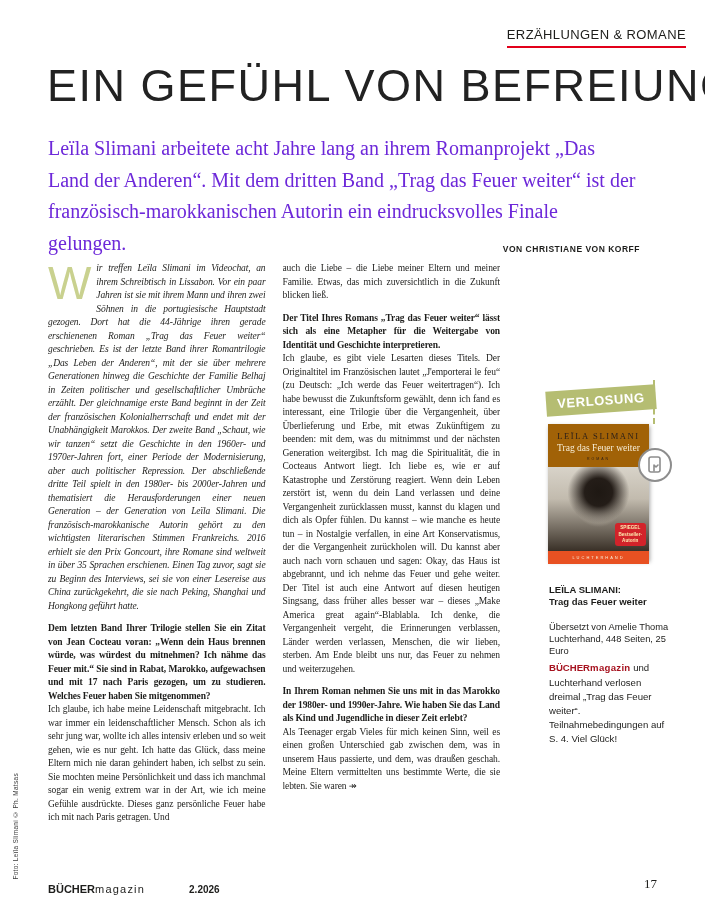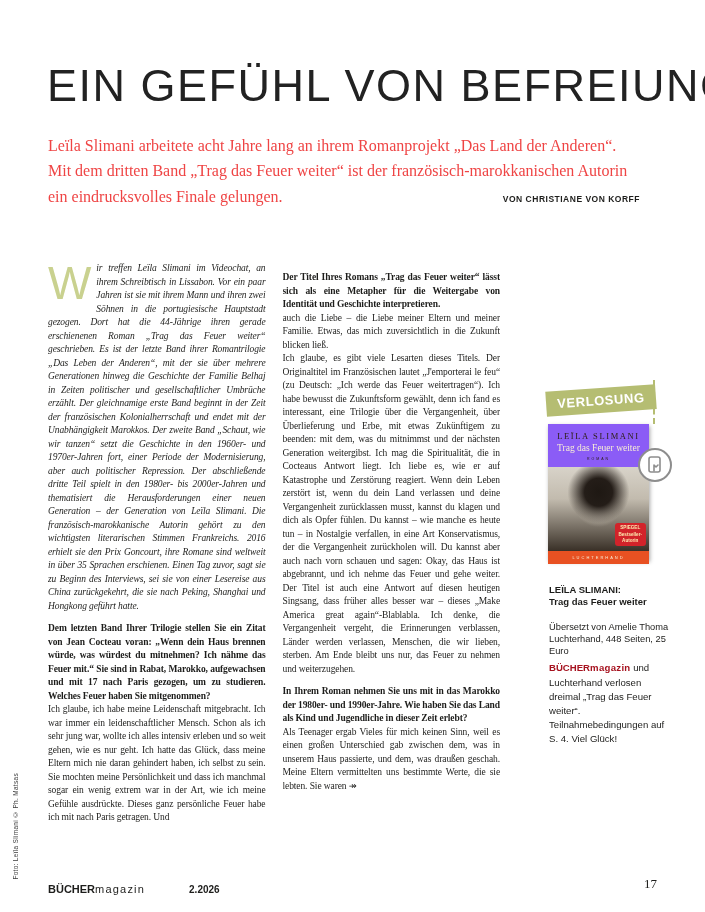--- a/index.html
+++ b/index.html
@@ -15,21 +15,21 @@
     font-family:"Liberation Sans", sans-serif; font-size:13px; font-weight:400;
     letter-spacing:0.4px; color:#1d1d1b;
     border-bottom:2px solid #e2001a; padding-bottom:4px;
   }
   .title {
     position:absolute; top:60px; left:47px; width:640px;
     font-family:"Liberation Sans", sans-serif; font-weight:300;
     font-size:45px; letter-spacing:1.5px; color:#222; white-space:nowrap;
   }
   .intro-wrap { position:absolute; top:133px; left:48px; width:592px; }
-  .intro { font-size:16px; line-height:1.58; color:#ef4444; }
+  .intro { font-size:20px; line-height:1.58; color:#6d28d9; }
   .byline {
     position:absolute; right:0; bottom:5px;
     font-family:"Liberation Sans", sans-serif; font-size:8.5px; font-weight:700;
     letter-spacing:0.5px; color:#1d1d1b; background:#fff; padding-left:6px;
   }
   
   .columns {
     position:absolute; top:262px; left:48px; width:452px; height:614px;
     display:flex; gap:17px;
   }
@@ -54,21 +54,21 @@
     position:absolute; top:2px; left:1px; display:inline-block;
     transform:rotate(-4deg); background:#b5bd72; color:#ffffff;
     font-weight:700; font-size:13px; letter-spacing:0.6px; padding:5px 11px;
   }
   .banner-dash {
     position:absolute; left:108px; top:-6px; height:44px; width:0;
     border-right:2px dashed #b5bd72;
   }
   .cover {
     position:absolute; top:38px; left:3px; width:101px; height:136px;
-    box-shadow:1px 2px 4px rgba(0,0,0,0.35); background:#8b5cf6;
+    box-shadow:1px 2px 4px rgba(0,0,0,0.35); background:#a16207;
   }
   .cover-top { text-align:center; padding:7px 2px 4px; }
   .cover-author {
     font-family:"Liberation Serif", serif; font-size:8.5px; letter-spacing:1.6px;
     color:#2e2018;
   }
   .cover-title { font-family:"Liberation Serif", serif; font-size:9.5px; color:#f7edd6; margin-top:2px; }
   .cover-genre { font-size:3.5px; letter-spacing:2px; color:#2e2018; margin-top:4px; }
   .cover-photo {
     position:relative; height:84px; margin-top:2px;
@@ -114,37 +114,38 @@
   .page-number {
     position:absolute; right:48px; bottom:20px;
     font-family:"Liberation Serif", serif; font-size:13px; color:#1d1d1b;
   }
 </style>
 </head>
 <body>
 
 <div class="page">
 
+  <div class="category">ERZÄHLUNGEN &amp; ROMANE</div>
 
   <h1 class="title">EIN GEFÜHL VON BEFREIUNG</h1>
 
   <div class="intro-wrap">
     <p class="intro">Leïla Slimani arbeitete acht Jahre lang an ihrem Romanprojekt „Das Land der Anderen“. Mit dem dritten Band „Trag das Feuer weiter“ ist der französisch-marokkanischen Autorin ein eindrucksvolles Finale gelungen.</p>
     <span class="byline">VON CHRISTIANE VON KORFF</span>
   </div>
 
   <div class="columns">
     <div class="col">
         <p class="para italic"><span class="dropcap">W</span>ir treffen Leïla Slimani im Videochat, an ihrem Schreibtisch in Lissabon. Vor ein paar Jahren ist sie mit ihrem Mann und ihren zwei Söhnen in die portugiesische Hauptstadt gezogen. Dort hat die 44-Jährige ihren gerade erschienenen Roman „Trag das Feuer weiter“ geschrieben. Es ist der letzte Band ihrer Romantrilogie „Das Leben der Anderen“, mit der sie über mehrere Generationen hinweg die Geschichte der Familie Belhaj in Zeiten politischer und gesellschaftlicher Umbrüche erzählt. Der gleichnamige erste Band beginnt in der Zeit der französischen Kolonialherrschaft und endet mit der Unabhängigkeit Marokkos. Der zweite Band „Schaut, wie wir tanzen“ setzt die Geschichte in den 1960er- und 1970er-Jahren fort, einer Periode der Modernisierung, aber auch politischer Repression. Der abschließende dritte Teil spielt in den 1980er- bis 2000er-Jahren und thematisiert die Herausforderungen einer neuen Generation – der Generation von Leïla Slimani. Die französisch-marokkanische Autorin gehört zu den wichtigsten literarischen Stimmen Frankreichs. 2016 erhielt sie den Prix Goncourt, ihre Romane sind weltweit in über 35 Sprachen erschienen. Einen Tag zuvor, sagt sie zu Beginn des Interviews, sei sie von einer Lesereise aus China zurückgekehrt, die sie nach Peking, Shanghai und Hongkong geführt hatte.</p>
         <p class="para question">Dem letzten Band Ihrer Trilogie stellen Sie ein Zitat von Jean Cocteau voran: „Wenn dein Haus brennen würde, was würdest du mitnehmen? Ich nähme das Feuer mit.“ Sie sind in Rabat, Marokko, aufgewachsen und mit 17 nach Paris gezogen, um zu studieren. Welches Feuer haben Sie mitgenommen?</p>
         <p class="para answer">Ich glaube, ich habe meine Leidenschaft mitgebracht. Ich war immer ein leidenschaftlicher Mensch. Schon als ich sehr jung war, wollte ich alles intensiv erleben und so weit gehen, wie es nur geht. Ich hatte das Glück, dass meine Eltern mich nie daran gehindert haben, ich selbst zu sein. Sie mochten meine Persönlichkeit und dass ich manchmal sogar ein wenig extrem war in der Art, wie ich meine Gefühle ausdrückte. Dieses ganz persönliche Feuer habe ich mit nach Paris getragen. Und</p>
       </div>
     <div class="col">
+        <p class="para answer">auch die Liebe – die Liebe meiner Eltern und meiner Familie. Etwas, das mich zuversichtlich in die Zukunft blicken ließ.</p>
         <p class="para question">Der Titel Ihres Romans „Trag das Feuer weiter“ lässt sich als eine Metapher für die Weitergabe von Identität und Geschichte interpretieren.</p>
-        <p class="para answer">auch die Liebe – die Liebe meiner Eltern und meiner Familie. Etwas, das mich zuversichtlich in die Zukunft blicken ließ.</p>
         <p class="para answer">Ich glaube, es gibt viele Lesarten dieses Titels. Der Originaltitel im Französischen lautet „J'emporterai le feu“ (zu Deutsch: „Ich werde das Feuer weitertragen“). Ich habe bewusst die Zukunftsform gewählt, denn ich fand es interessant, eine Trilogie über die Vergangenheit, über Überlieferung und Erbe, mit etwas Zukünftigem zu beenden: mit dem, was du mitnimmst und der nächsten Generation weitergibst. Ich mag die Spiritualität, die in Cocteaus Antwort liegt. Ich liebe es, wie er auf Katastrophe und Zerstörung reagiert. Wenn dein Leben zerstört ist, wenn du dein Land verlassen und deine Vergangenheit zurücklassen musst, kannst du klagen und dich als Opfer fühlen. Du kannst – wie manche es heute tun – in Nostalgie verfallen, in eine Art Konservatismus, der die Vergangenheit zurückholen will. Du kannst aber auch nach vorn schauen und sagen: Okay, das Haus ist abgebrannt, und ich nehme das Feuer und gehe weiter. Der Titel ist auch eine Antwort auf diesen heutigen Singsang, dass früher alles besser war – dieses „Make America great again“-Blablabla. Ich denke, die Vergangenheit vergeht, die Erinnerungen verblassen, Länder werden verlassen, Menschen, die wir lieben, sterben. Am Ende bleibt uns nur, das Feuer zu nehmen und weiterzugehen.</p>
         <p class="para question">In Ihrem Roman nehmen Sie uns mit in das Marokko der 1980er- und 1990er-Jahre. Wie haben Sie das Land als Kind und Jugendliche in dieser Zeit erlebt?</p>
         <p class="para answer">Als Teenager ergab Vieles für mich keinen Sinn, weil es einen großen Unterschied gab zwischen dem, was in unserem Haus passierte, und dem, was draußen geschah. Meine Eltern vermittelten uns bestimmte Werte, die sie lebten. Sie waren ↠</p>
       </div>
   </div>
 
   <div class="sidebar">
     <div class="banner">VERLOSUNG</div>
     <div class="banner-dash"></div>
 

